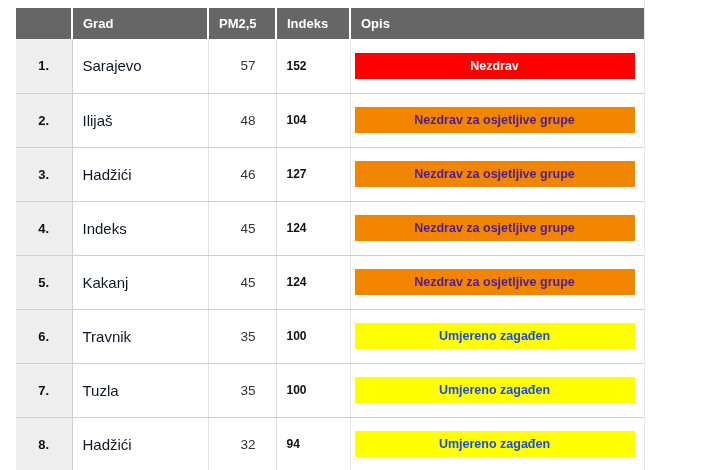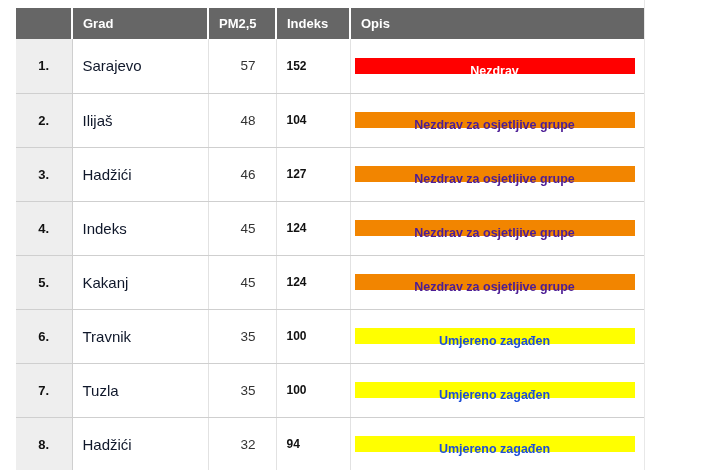--- a/index.html
+++ b/index.html
@@ -101,21 +101,21 @@
     color: #111111;
     border-left: 1px solid #e2e2e2;
   }
   table.aqi tbody td.desc {
     padding: 0 0 0 4px;
     border-left: 1px solid #e2e2e2;
   }
   .badge {
     display: block;
     width: 280px;
-    height: 16px;
+    height: 26px;
     line-height: 26px;
     text-align: center;
     font-size: 12.5px;
     font-weight: bold;
     color: #000000;
     box-sizing: border-box;
   }
   .badge.red {
     background: #ff0000;
     color: #ffffff;

